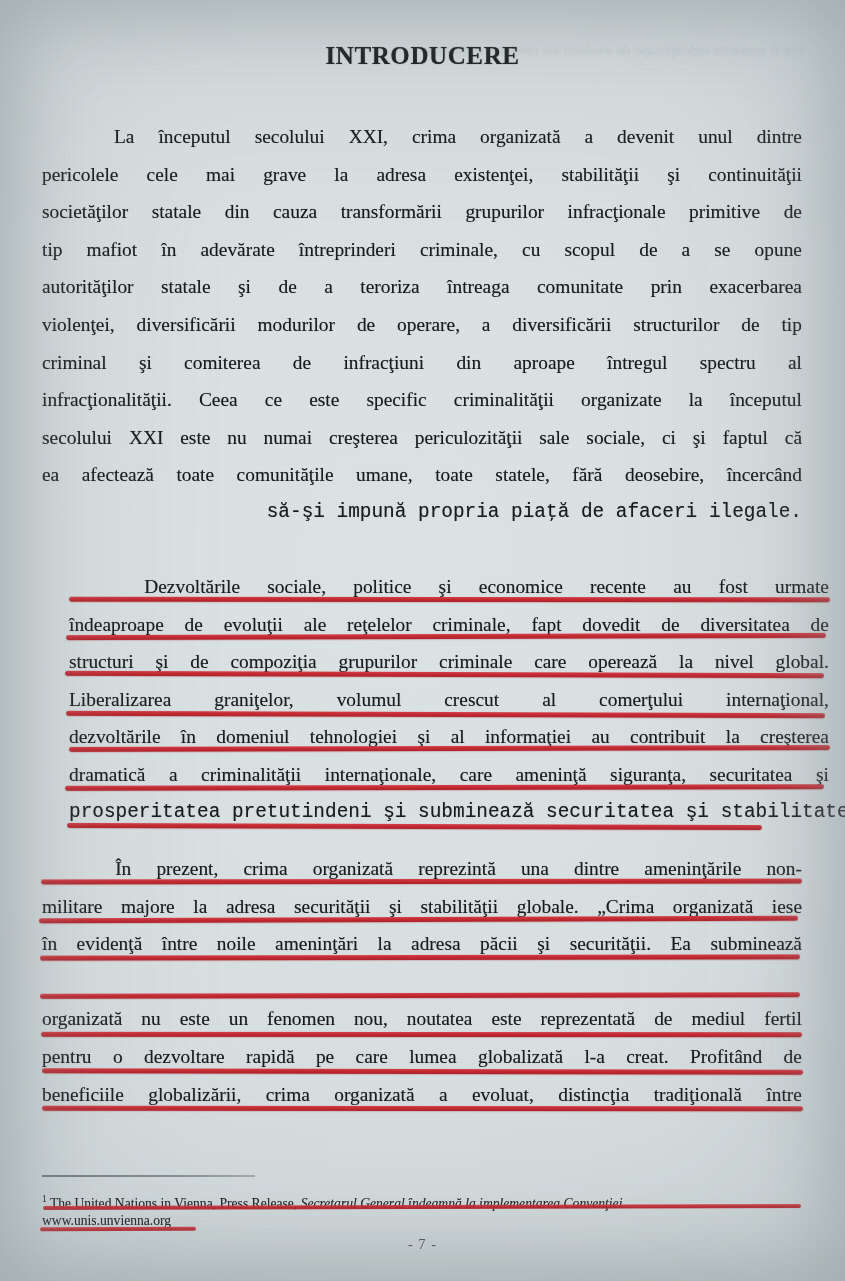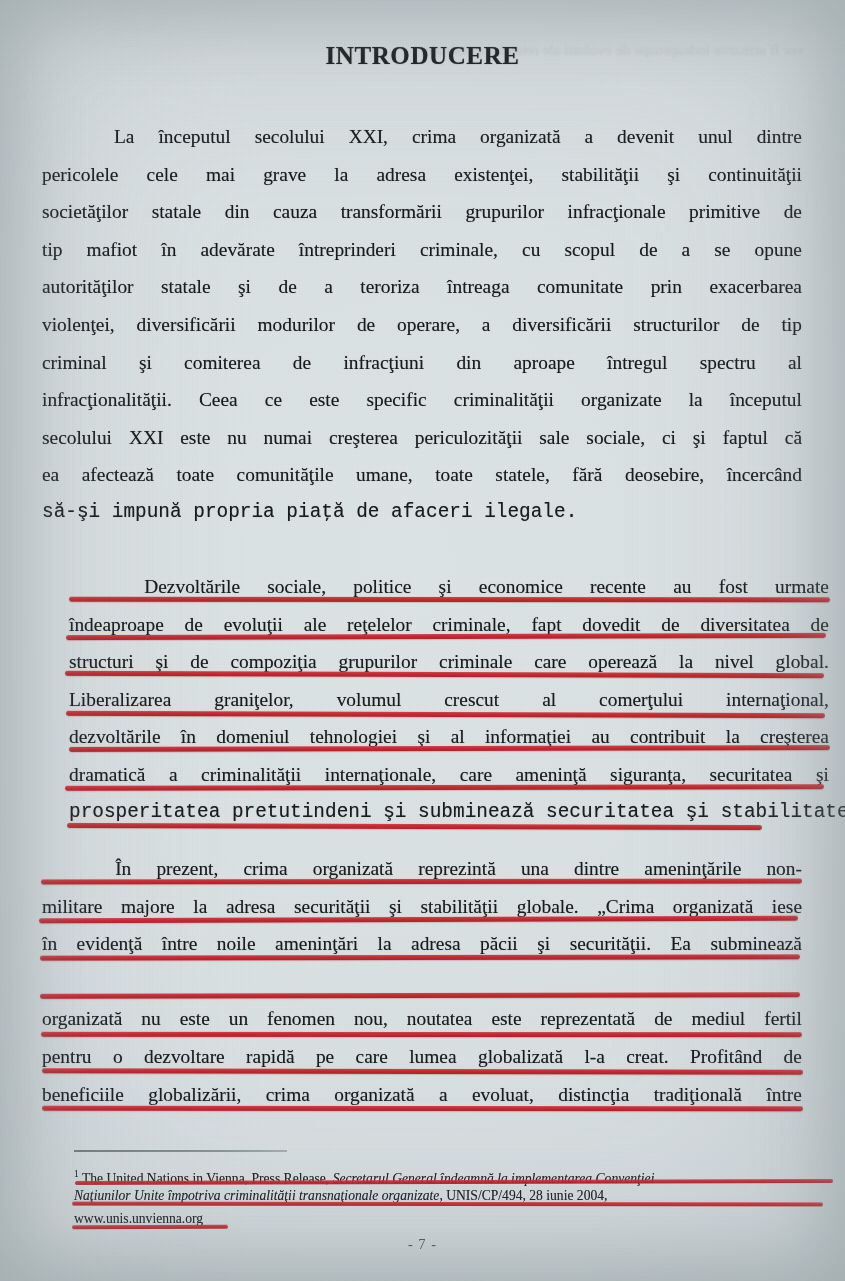--- a/index.html
+++ b/index.html
@@ -53,20 +53,21 @@
     position:absolute;left:42px;width:760px;
   }
   .line{
     position:relative;
     height:37.6px;
     font-size:19.4px;
     line-height:37.6px;
     color:#191c1f;
     white-space:nowrap;
     text-shadow:0 0 .7px rgba(20,22,24,.45);
+    text-align:right;
   }
   
   .line.just{
     display:flex;
     justify-content:space-between;
     width:760px;
   }
   .line .w{display:inline-block;}
   .line.last{display:block;font-family:Liberation Mono, monospace;}
   .indent{display:inline-block;width:48px;}
@@ -77,21 +78,21 @@
     height:4.6px;
     background:linear-gradient(180deg,#d5333c 0%,#c41e27 40%,#ab141c 100%);
     border-radius:2.4px;
     opacity:.93;
     filter:blur(.22px);
     box-shadow:0 .5px 1.2px rgba(150,20,26,.35);
   }
 
   
   #fn{
-    position:absolute;left:42px;top:1150px;width:762px;margin-left:32px;
+    position:absolute;left:42px;top:1175px;width:762px;
   }
   #fnrule{
     width:213px;height:1.7px;
     background:linear-gradient(90deg,#5e6a6e,#7b878b 70%,#9aa5a8);
     margin-bottom:11px;
     opacity:.85;
   }
   .fnline{
     position:relative;
     font-size:13.6px;line-height:22.5px;height:22.5px;
@@ -419,21 +420,20 @@
           <span class="w">tradiţională</span>
           <span class="w">între</span>
           <div class="ul" style="left: -0.421321px; width: 761px; top: 30.6319px; transform: rotate(0.042deg);"></div>
         </div>
       </div>
 
     <div id="fn">
       <div id="fnrule"></div>
       <div id="fnlines">
           <div class="fnline last"><span class="sup">1</span> <span>The  United  Nations  in  Vienna,  Press  Release,</span> <span class="it">Secretarul  General  îndeamnă  la  implementarea  Convenţiei</span><div class="ulf" style="left: 1.16495px; width: 758px; top: 16.9927px; transform: rotate(-0.146deg);"></div></div>
-          <div class="fnline last"><span class="it">Naţiunilor   Unite   împotriva   criminalităţii   transnaţionale   organizate</span><span>,   UNIS/CP/494,   28   iunie   2004,</span><div class="ulf" style="left: -2.43536px; width: 751px; top: 17.2734px; transform: rotate(0.063deg);"></div></div>
           <div class="fnline last"><span>www.unis.unvienna.org</span><div class="ulf" style="left: -1.80054px; width: 156px; top: 16.8444px; transform: rotate(-0.201deg);"></div></div>
         </div>
     </div>
 
     <div class="pageno">- 7 -</div>
   </div>
 
   <div id="vignette"></div>
 </div>
 

